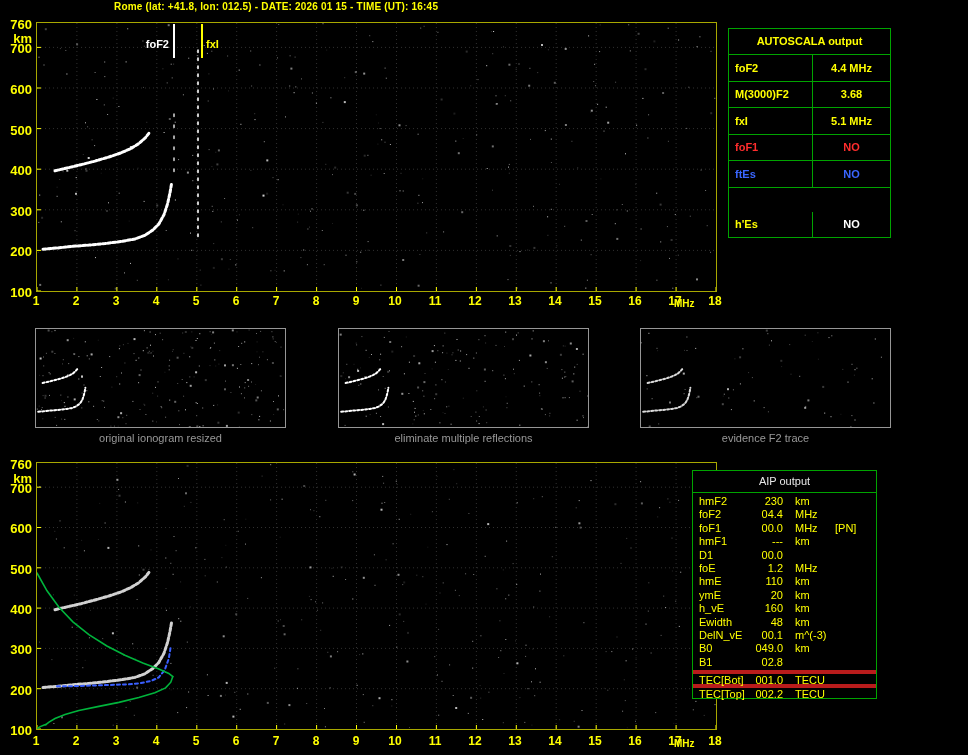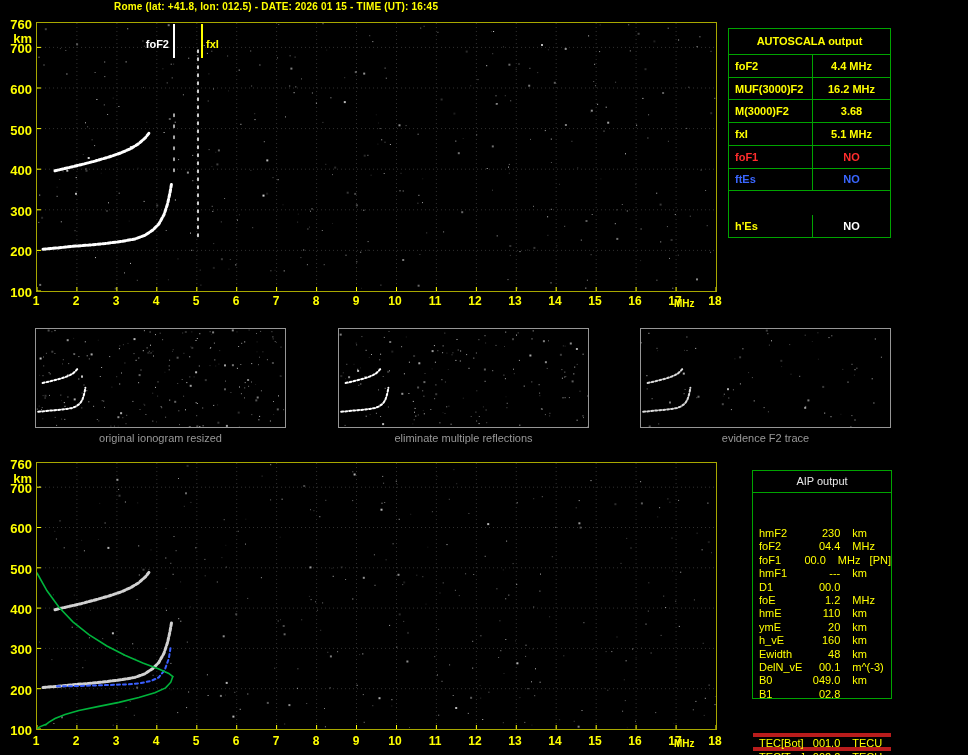--- a/index.html
+++ b/index.html
@@ -27,21 +27,21 @@
 
   .gtable{position:absolute;border:1px solid #00a400;background:#000;display:flex;flex-direction:column;}
   #autoscala{left:728px;top:28px;width:163px;height:210px;text-decoration:underline;}
   .gt-header{color:#ffff00;font-weight:bold;font-size:11px;text-align:center;height:26px;line-height:25px;border-bottom:1px solid #00a400;}
   #autoscalaRows{flex:1;display:flex;flex-direction:column;}
   .as-row{flex:1;display:flex;align-items:center;border-bottom:1px solid #00a400;font-size:11px;font-weight:bold;}
   .as-row:last-child{border-bottom:none;margin-top:24px;}
   .as-label{width:84px;padding-left:6px;align-self:stretch;display:flex;align-items:center;border-right:1px solid #00a400;}
   .as-value{flex:1;text-align:center;}
 
-  #aip{left:752px;top:470px;width:140px;height:229px;gap:32px;}
+  #aip{left:692px;top:470px;width:185px;height:229px;}
   #aip .gt-header{color:#e8e8e8;font-weight:normal;height:22px;line-height:21px;}
   #aipRows{padding-top:2px;}
   .aip-row{display:flex;height:13.4px;line-height:13.4px;font-size:11px;color:#ffff00;}
   .aip-label{width:54px;padding-left:6px;}
   .aip-value{width:36px;text-align:right;}
   .aip-unit{padding-left:12px;width:52px;}
   .aip-extra{flex:1;}
   #aipTec{margin-top:auto;}
   .tec-row{border-top:4px solid #b91c1c;height:14px;line-height:13px;}
 
@@ -447,24 +447,20 @@
     <div class="mlabel" id="fof2Label" style="left: 96px;">foF2</div>
     <div class="mlabel" id="fxiLabel" style="left: 169px;">fxI</div>
   </div>
 
   <div class="gtable" id="autoscala">
     <div class="gt-header">AUTOSCALA output</div>
     <div id="autoscalaRows">
         <div class="as-row">
           <div class="as-label" style="color: rgb(255, 255, 0);">foF2</div>
           <div class="as-value" style="color: rgb(255, 255, 0);">4.4 MHz</div>
-        </div>
-        <div class="as-row">
-          <div class="as-label" style="color: rgb(255, 255, 0);">MUF(3000)F2</div>
-          <div class="as-value" style="color: rgb(255, 255, 0);">16.2 MHz</div>
         </div>
         <div class="as-row">
           <div class="as-label" style="color: rgb(255, 255, 0);">M(3000)F2</div>
           <div class="as-value" style="color: rgb(255, 255, 0);">3.68</div>
         </div>
         <div class="as-row">
           <div class="as-label" style="color: rgb(255, 255, 0);">fxI</div>
           <div class="as-value" style="color: rgb(255, 255, 0);">5.1 MHz</div>
         </div>
         <div class="as-row">

